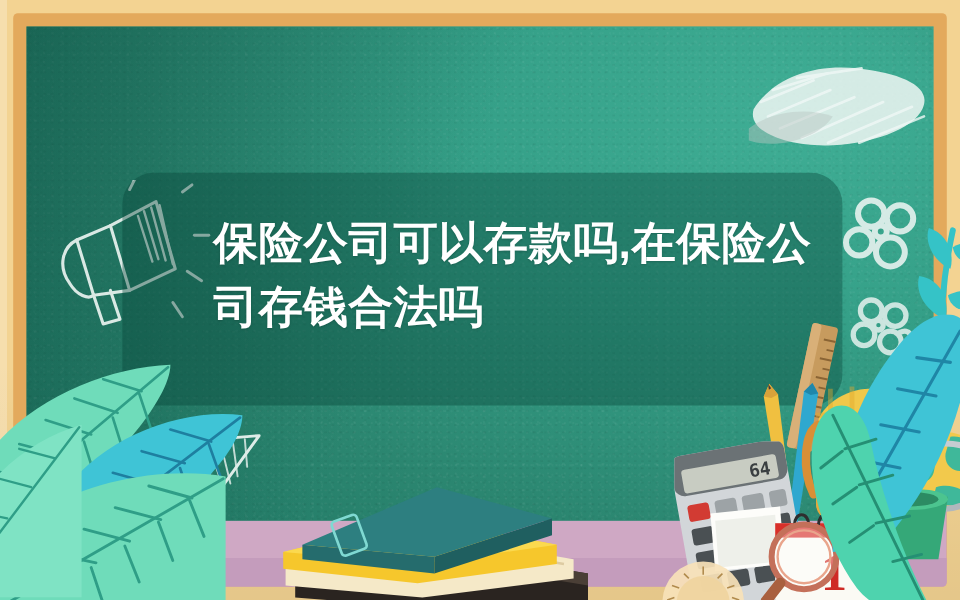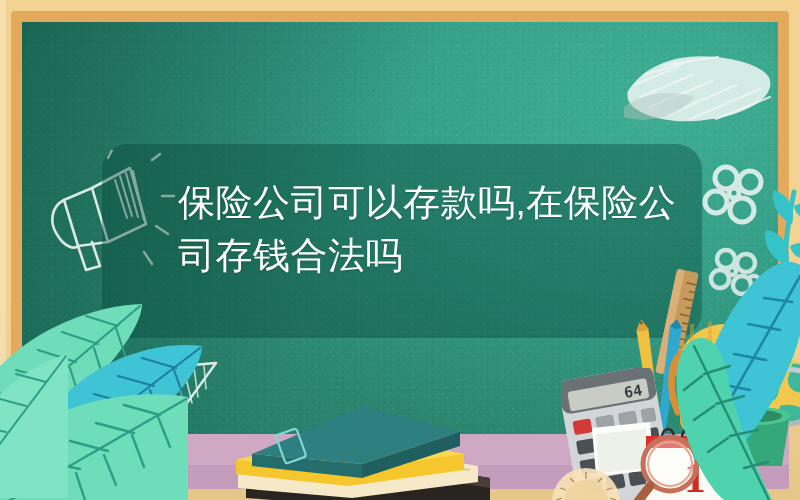--- a/index.html
+++ b/index.html
@@ -109,21 +109,21 @@
     border-radius: 26px;
   }
 
   .headline {
     position: absolute;
     left: 178px; top: 176px;
     width: 520px;
     color: #ffffff;
     font-size: 37px;
     line-height: 53px;
-    font-weight: 400;
+    font-weight: 700;
     letter-spacing: .5px;
     white-space: pre-wrap;
     text-shadow: 0 1px 2px rgba(0,0,0,.18);
   }
 
   
   .fg { position:absolute; pointer-events:none; }
 
   
   #leaf-l1 { left:-34px; top:300px; width:180px; height:150px; }

